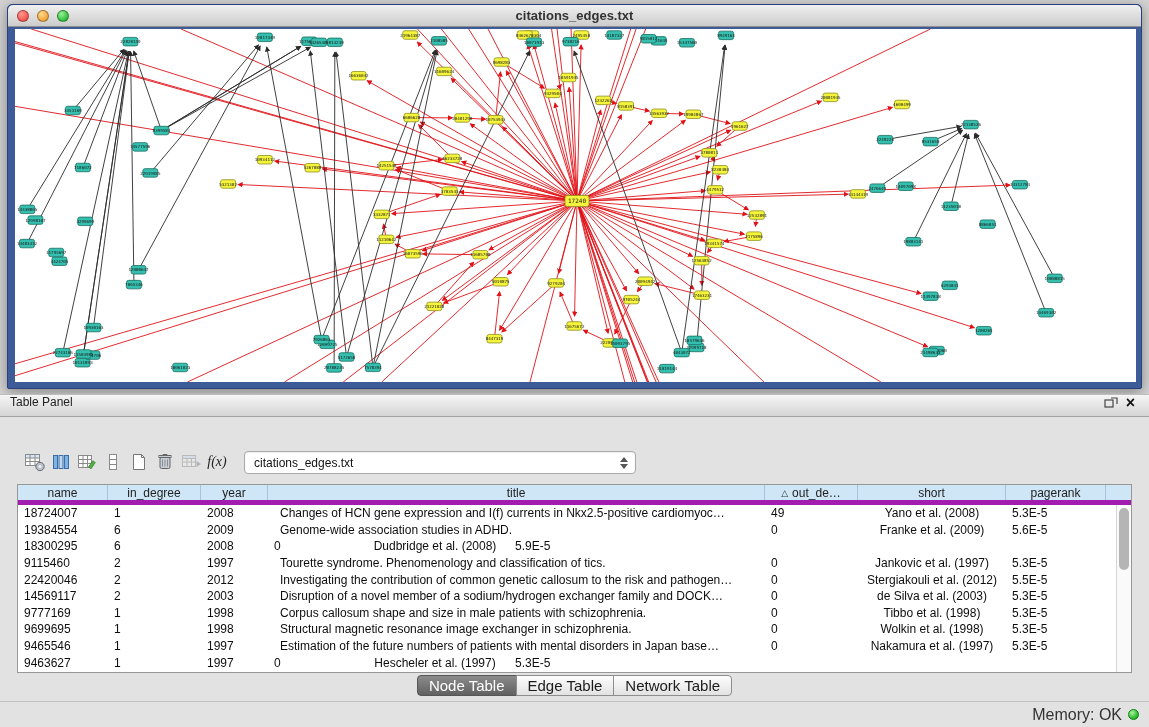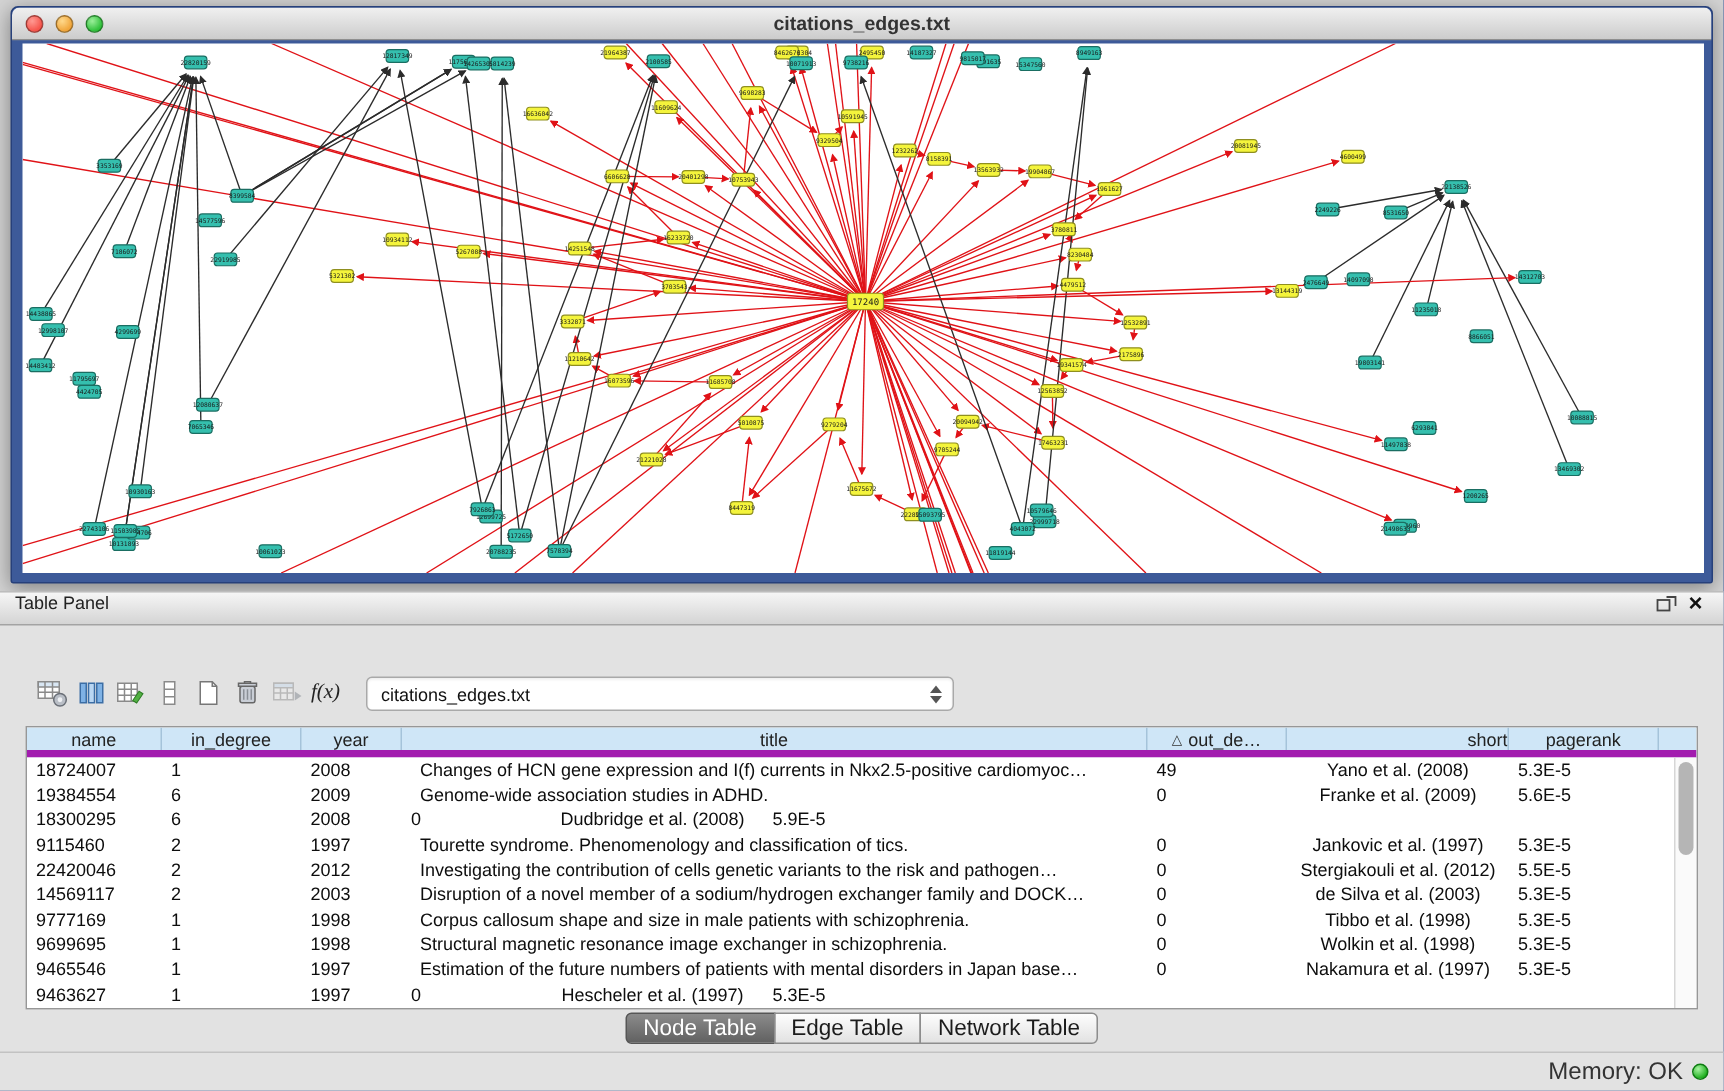--- a/index.html
+++ b/index.html
@@ -89,21 +89,21 @@
   .td {
     font-size:12px; color:#0d0d0d; padding-left:6px;
     overflow:hidden; white-space:nowrap;
   }
   .col-name      { width:90px; }
   .col-in_degree { width:93px; }
   .col-year      { width:67px; }
   .col-title     { width:497px; }
   .td.col-title  { padding-left:12px; }
   .col-out_degree{ width:93px; }
-  .col-short     { width:148px;justify-content:flex-end; }
+  .col-short     { width:148px; }
   .td.col-short  { text-align:center; padding-left:0; }
   .col-pagerank  { width:100px; }
   .vscroll {
     position:absolute; top:20px; right:0; width:15px; bottom:0;
     background:#fafafa; border-left:1px solid #d6d6d6;
   }
   .vthumb {
     position:absolute; left:2px; top:3px; width:10px; height:62px;
     background:#b5b5b5; border-radius:6px;
   }
@@ -870,21 +870,21 @@
           <div class="td col-year">1997</div>
           <div class="td col-title">Tourette syndrome. Phenomenology and classification of tics.</div>
           <div class="td col-out_degree">0</div>
           <div class="td col-short">Jankovic et al. (1997)</div>
           <div class="td col-pagerank">5.3E-5</div>
         </div>
         <div class="tr">
           <div class="td col-name">22420046</div>
           <div class="td col-in_degree">2</div>
           <div class="td col-year">2012</div>
-          <div class="td col-title">Investigating the contribution of cells genetic variants to the risk and pathogen…</div>
+          <div class="td col-title">Investigating the contribution of common genetic callosum to the risk and pathogen…</div>
           <div class="td col-out_degree">0</div>
           <div class="td col-short">Stergiakouli et al. (2012)</div>
           <div class="td col-pagerank">5.5E-5</div>
         </div>
         <div class="tr">
           <div class="td col-name">14569117</div>
           <div class="td col-in_degree">2</div>
           <div class="td col-year">2003</div>
           <div class="td col-title">Disruption of a novel member of a sodium/hydrogen exchanger family and DOCK…</div>
           <div class="td col-out_degree">0</div>

